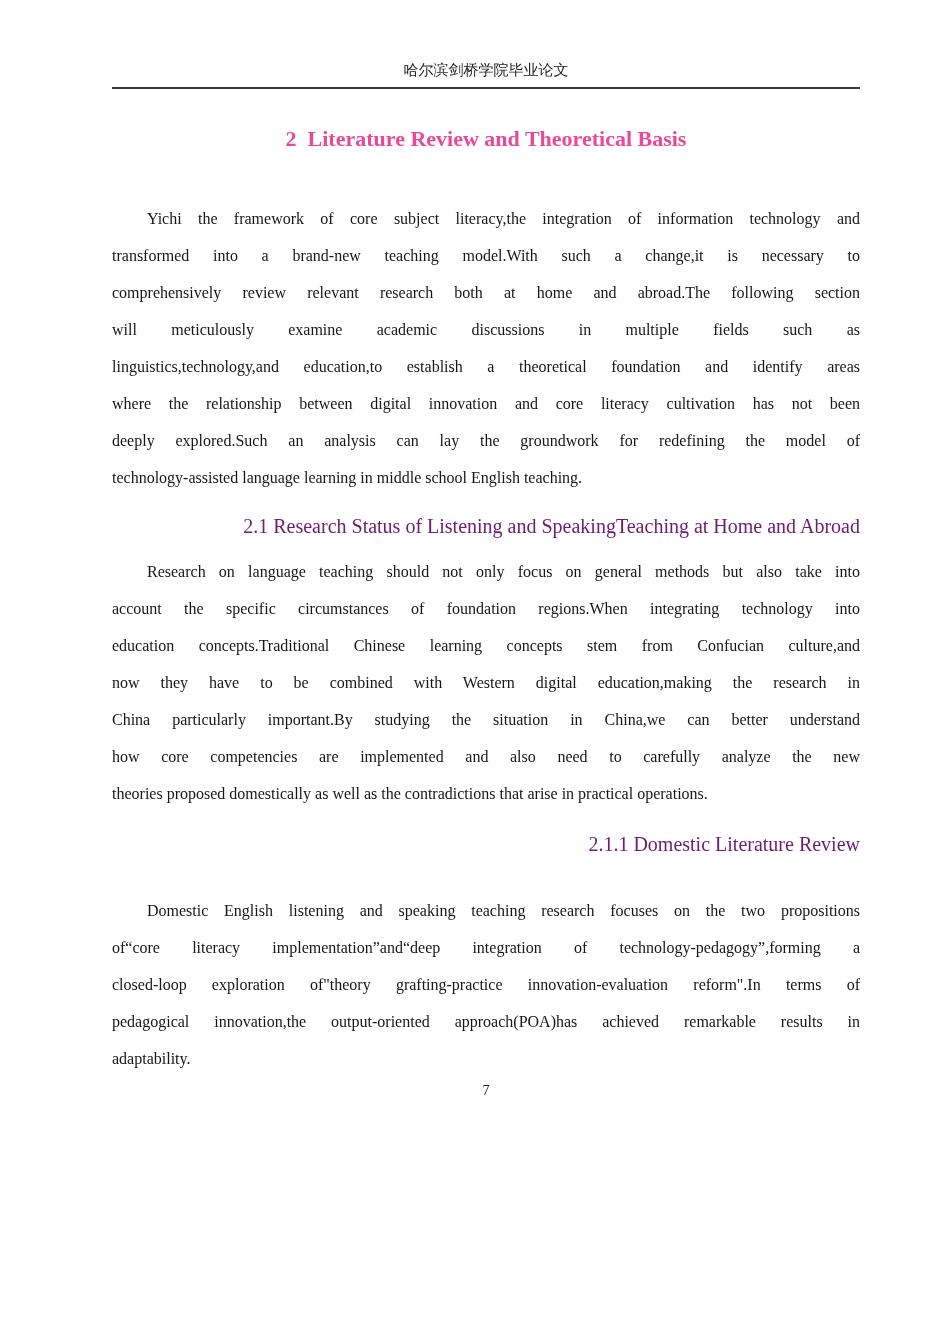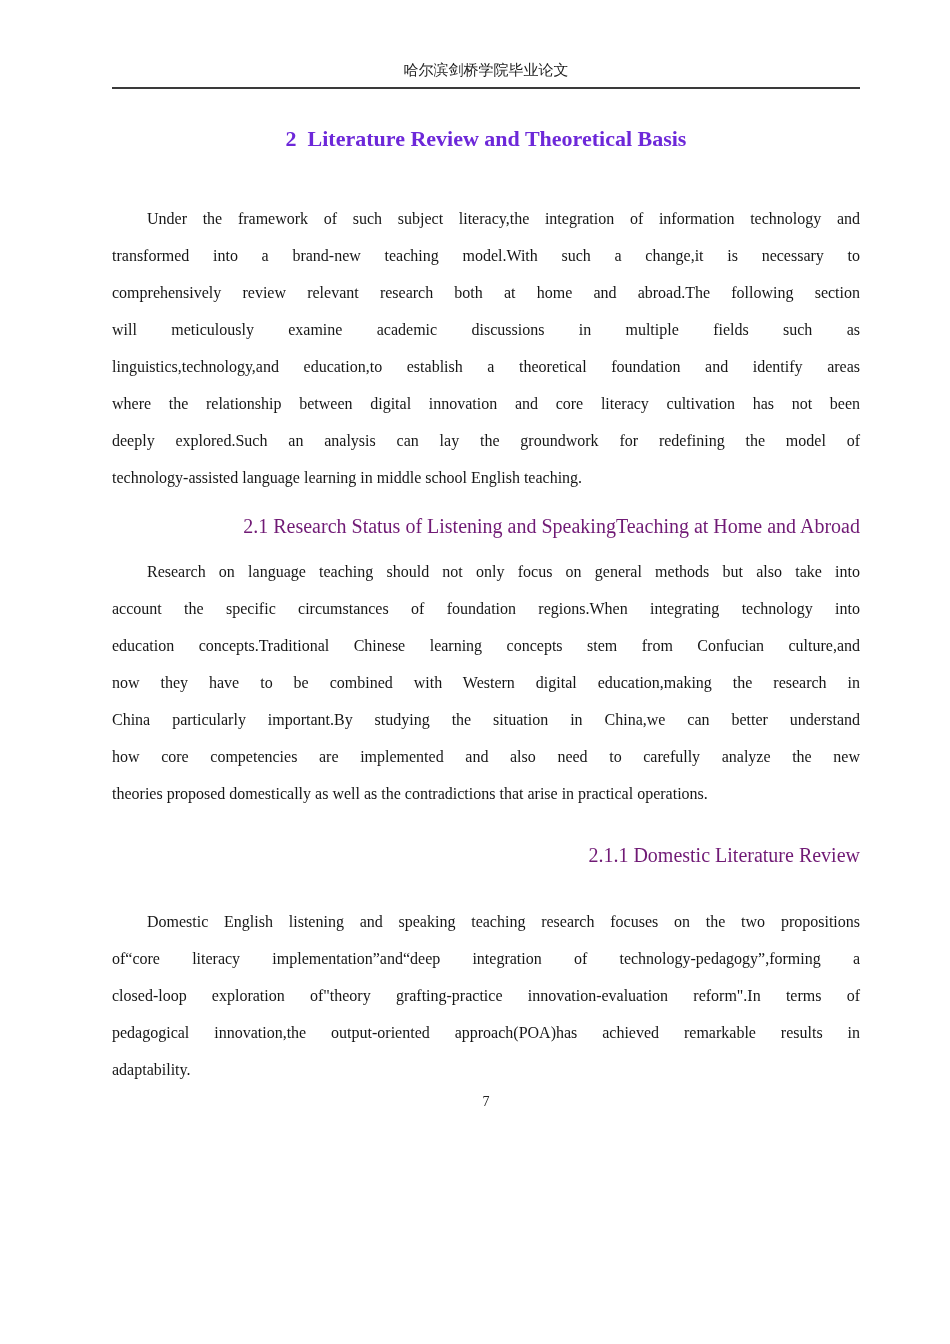--- a/index.html
+++ b/index.html
@@ -28,27 +28,27 @@
     height: 0;
   }
 
   .doc-title {
     margin: 34px 0 0 0;
     font-size: 22px;
     line-height: 32px;
     font-weight: bold;
     text-align: center;
     white-space: pre-wrap;
-    color: #6d28d9;
+    color: #ec4899;
   }
 
   .blocks > :nth-child(1) { margin-top: 45px; }
   .blocks > :nth-child(2) { margin-top: 11px; }
   .blocks > :nth-child(3) { margin-top: 8px;  }
-  .blocks > :nth-child(4) { margin-top: 24px; }
+  .blocks > :nth-child(4) { margin-top: 13px; }
   .blocks > :nth-child(5) { margin-top: 29px; }
   .blocks > :nth-child(6) { margin-top: 2px;  }
 
   .para { margin: 0; }
   .line {
     font-size: 16px;
     line-height: 37px;
     text-align: justify;
     text-align-last: justify;
     white-space: normal;
@@ -80,21 +80,21 @@
   <div class="content">
 
     <div class="page-header">哈尔滨剑桥学院毕业论文</div>
 
     <div class="header-rule"></div>
 
     <h1 class="doc-title">2  Literature Review and Theoretical Basis</h1>
 
     <div class="blocks">
         <div class="para">
-          <div class="line indent">Under the framework of such subject literacy,the integration of information technology and</div>
+          <div class="line indent">Yichi the framework of core subject literacy,the integration of information technology and</div>
           <div class="line">transformed into a brand-new teaching model.With such a change,it is necessary to</div>
           <div class="line">comprehensively review relevant research both at home and abroad.The following section</div>
           <div class="line">will meticulously examine academic discussions in multiple fields such as</div>
           <div class="line">linguistics,technology,and education,to establish a theoretical foundation and identify areas</div>
           <div class="line">where the relationship between digital innovation and core literacy cultivation has not been</div>
           <div class="line">deeply explored.Such an analysis can lay the groundwork for redefining the model of</div>
           <div class="line lastline">technology-assisted language learning in middle school English teaching.</div>
         </div>
         <div class="h2">2.1 Research Status of Listening and SpeakingTeaching at Home and Abroad</div>
         <div class="para">

